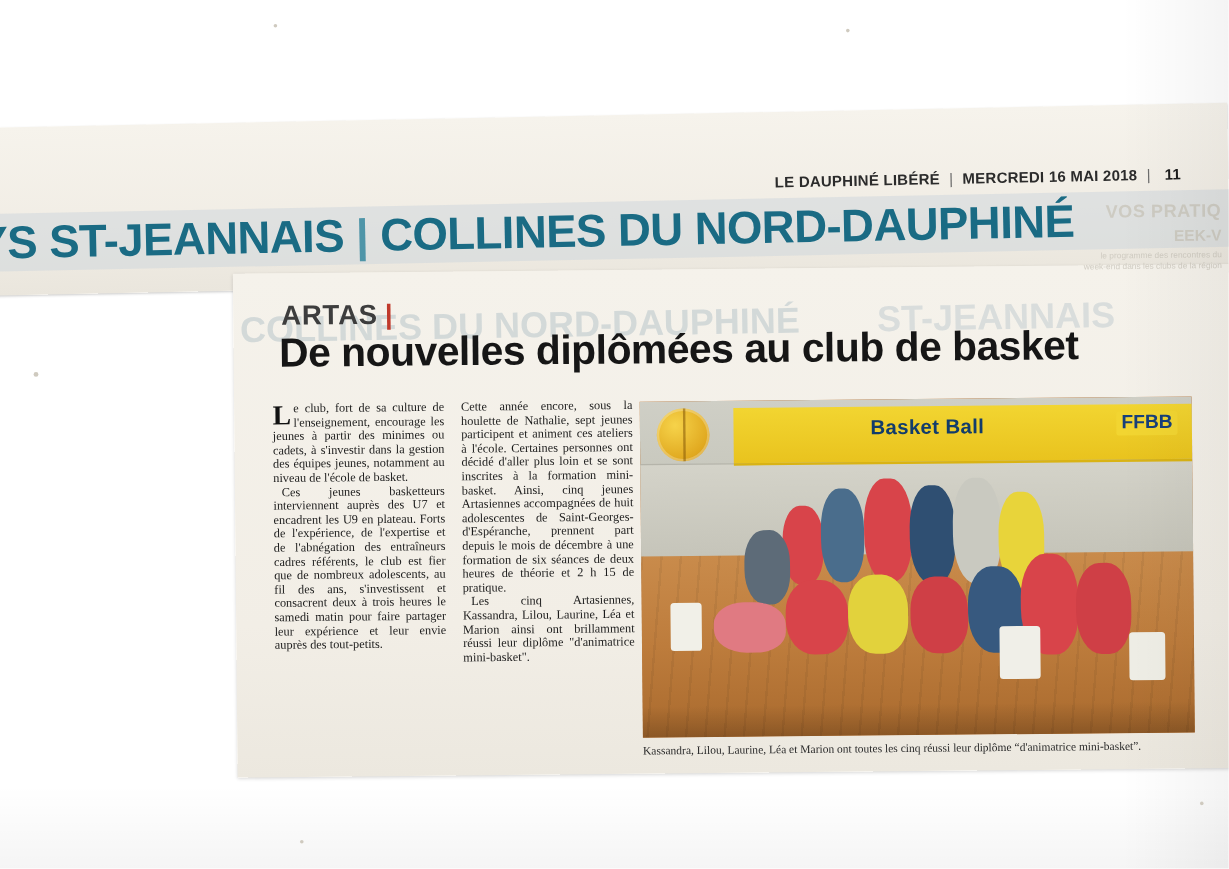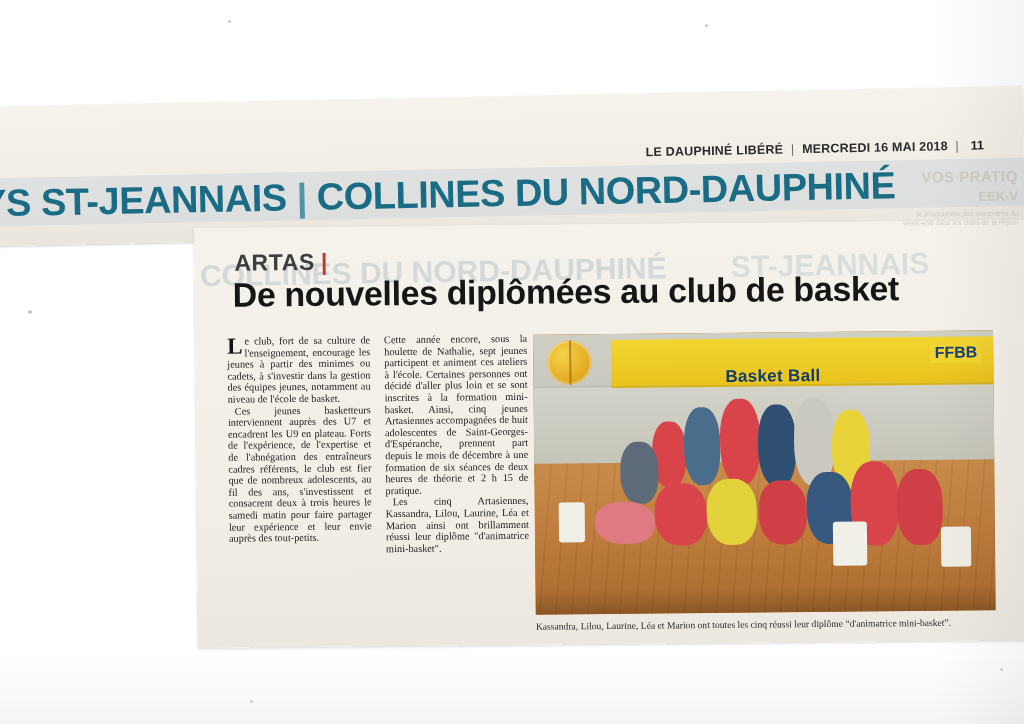--- a/index.html
+++ b/index.html
@@ -237,21 +237,20 @@
     border-bottom: 2px solid #d9b314;
   }
   .photo .banner-text {
     position: absolute;
     left: 192px; top: 14px;
     font-family: "Liberation Sans", sans-serif;
     font-weight: bold;
     font-size: 17px;
     color: #123c6b;
     letter-spacing: 0.3px;
-    margin-top: 20px;
   }
   .photo .ffbb {
     position: absolute;
     right: 12px; top: 12px;
     font-family: "Liberation Sans", sans-serif;
     font-weight: bold;
     font-size: 16px;
     color: #173f7a;
     background: #f2d531;
     padding: 1px 4px;

